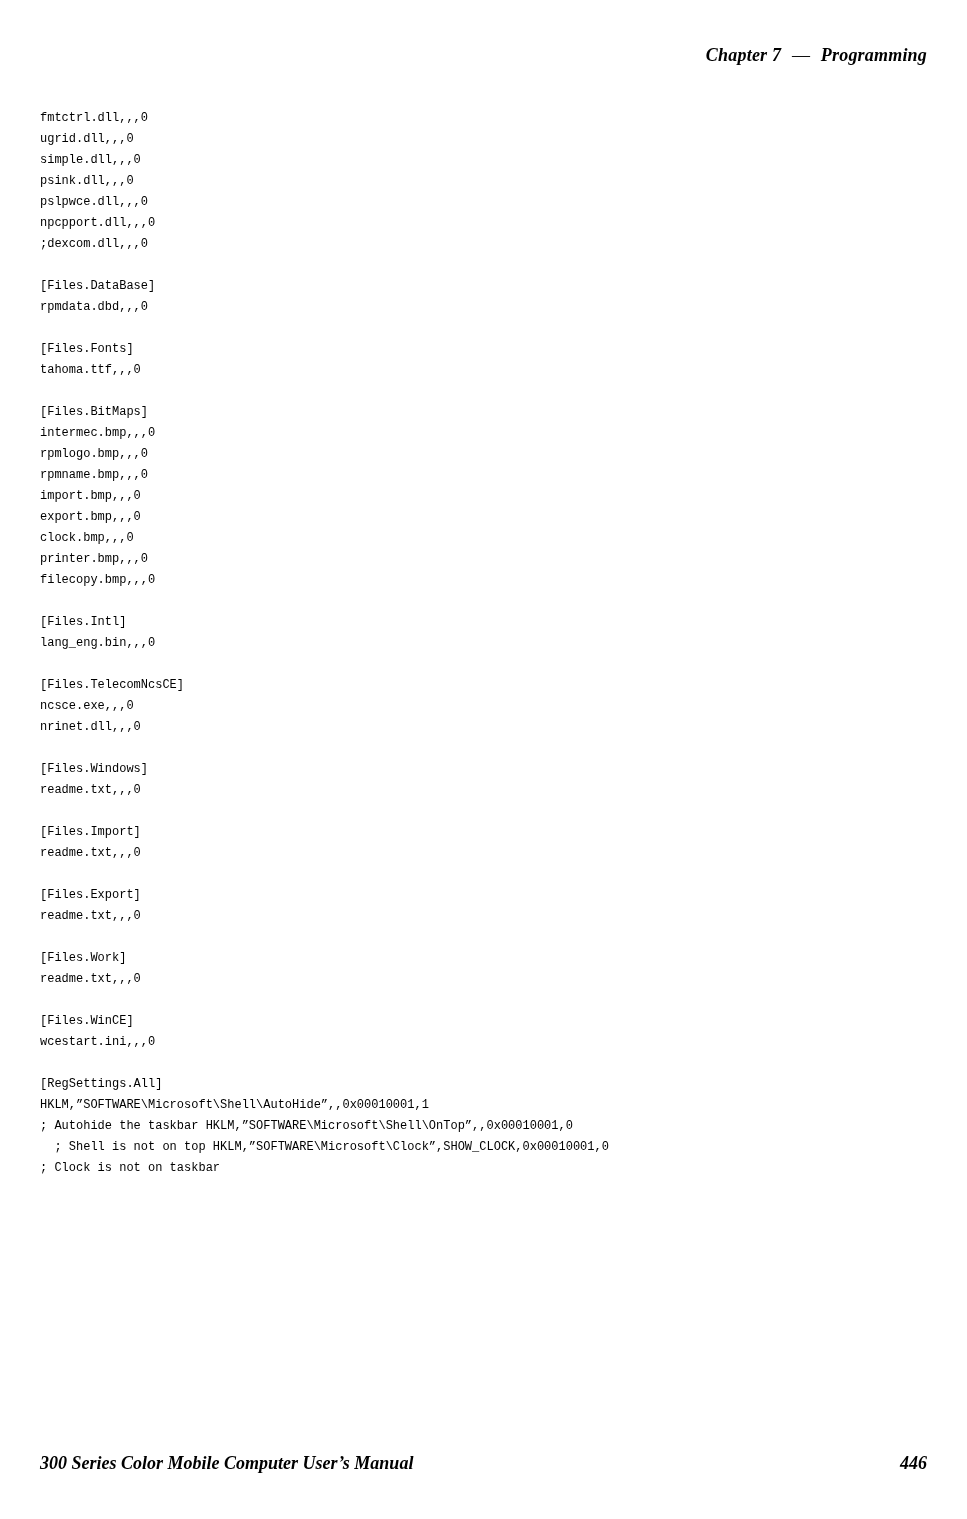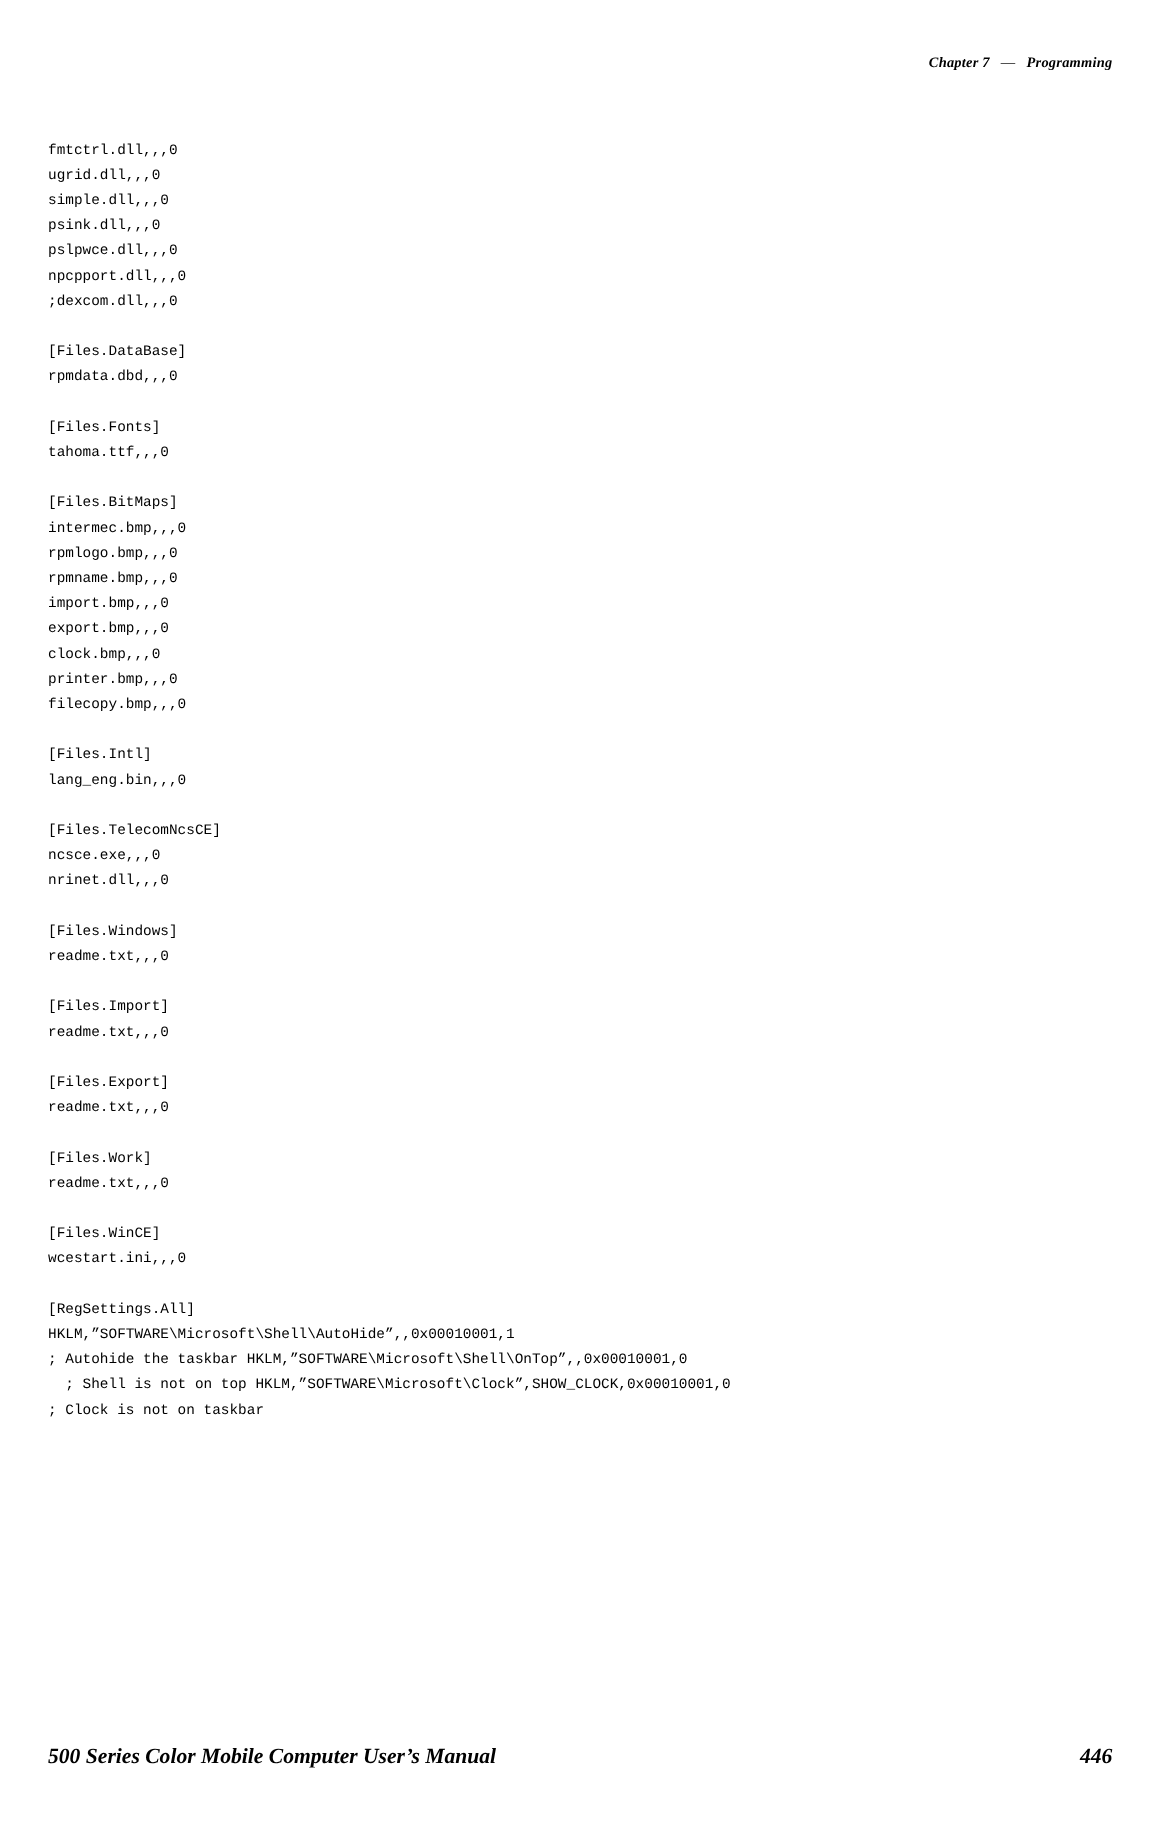--- a/index.html
+++ b/index.html
@@ -9,23 +9,23 @@
       background: #ffffff;
       font-family: "Courier New", Courier, monospace;
       position: relative;
       padding: 45px 40px 45px 40px;
     }
     .header {
       text-align: right;
       font-family: Georgia, "Times New Roman", serif;
       font-style: italic;
       font-weight: bold;
-      font-size: 12px;
+      font-size: 18px;
       color: #000;
-      margin-bottom: 55px;
+      margin-bottom: 42px;
       letter-spacing: 0.2px;
     }
     .header .sep { font-style: normal; font-weight: normal; padding: 0 6px; }
     .content {
       font-family: "Courier New", Courier, monospace;
       font-size: 12px;
       line-height: 21px;
       white-space: pre;
       color: #000;
     }
@@ -102,15 +102,15 @@
 [Files.WinCE]
 wcestart.ini,,,0
 
 [RegSettings.All]
 HKLM,”SOFTWARE\Microsoft\Shell\AutoHide”,,0x00010001,1
 ; Autohide the taskbar HKLM,”SOFTWARE\Microsoft\Shell\OnTop”,,0x00010001,0
   ; Shell is not on top HKLM,”SOFTWARE\Microsoft\Clock”,SHOW_CLOCK,0x00010001,0
 ; Clock is not on taskbar</div>
 
 <div class="footer">
-  <span>500 Series Color Mobile Computer User’s Manual</span>
+  <span>300 Series Color Mobile Computer User’s Manual</span>
   <span class="page">446</span>
 </div>
 
 </body></html>

